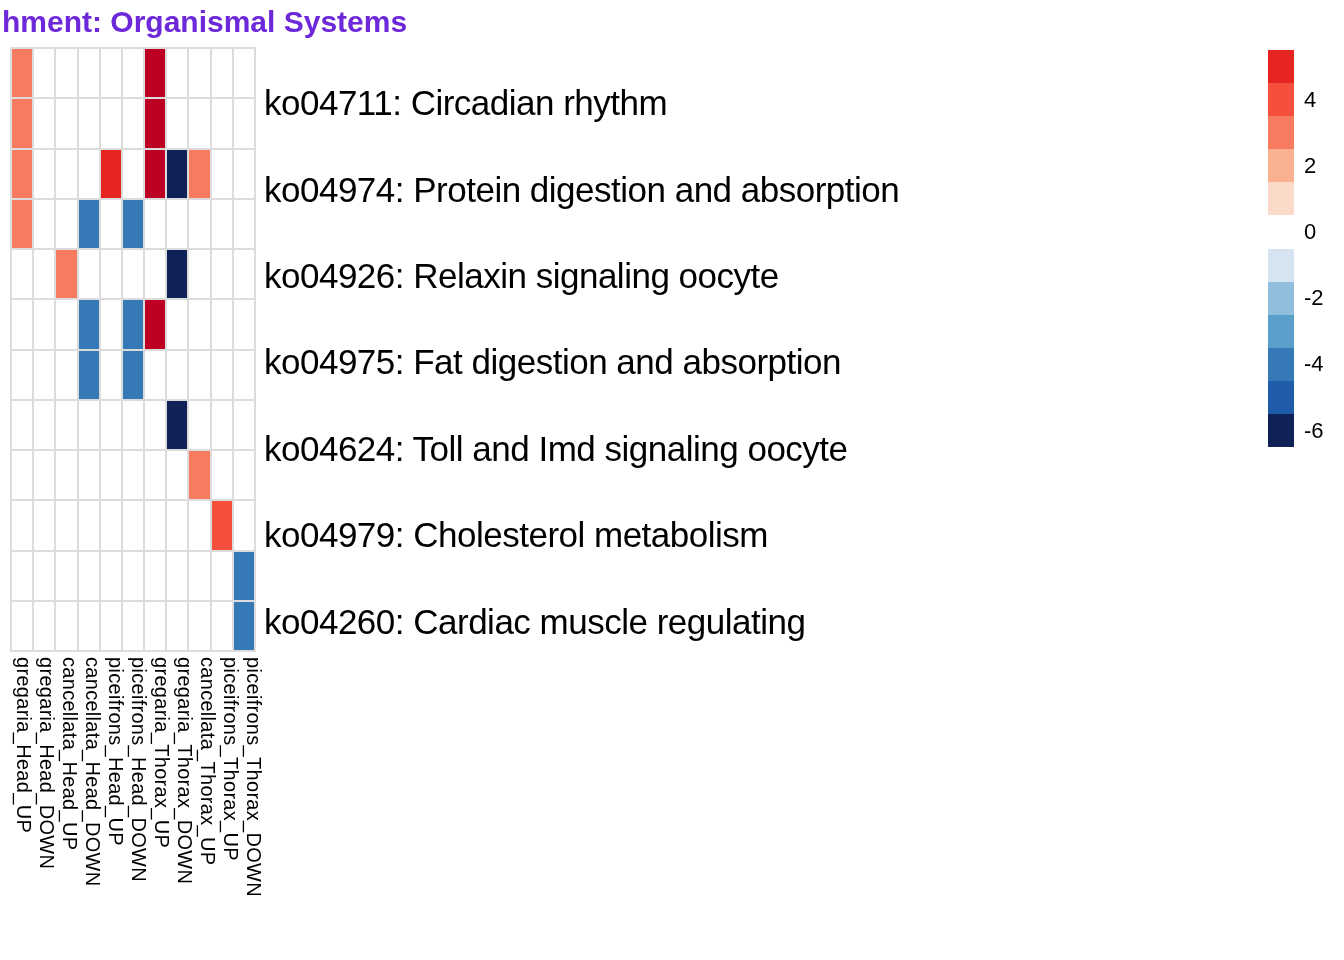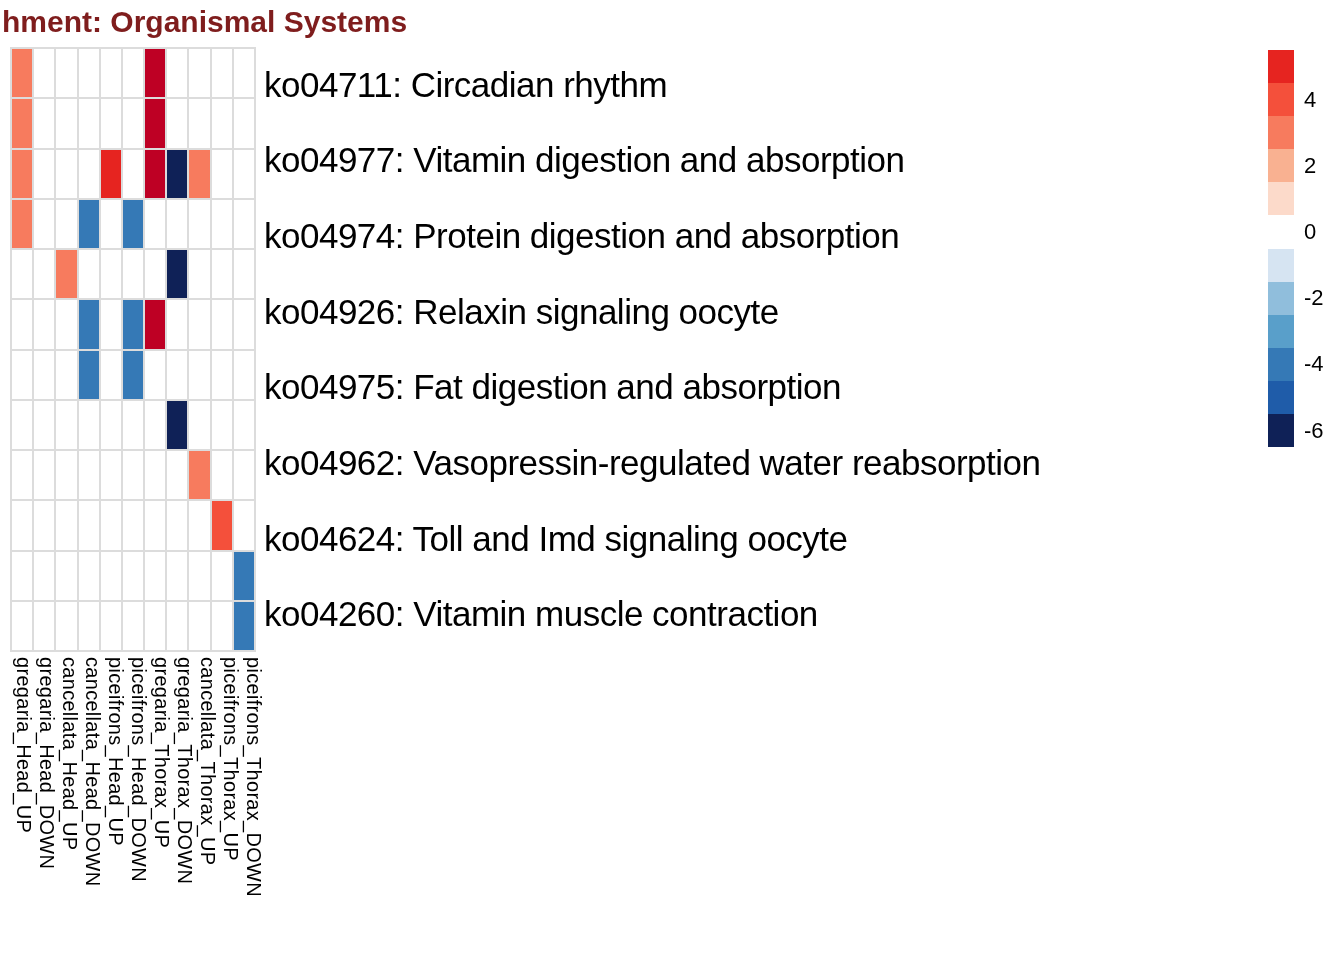--- a/index.html
+++ b/index.html
@@ -14,42 +14,42 @@
     height: 960px;
     background: #ffffff;
     overflow: hidden;
   }
   .title {
     position: absolute;
     left: 2px;
     top: 5px;
     font-size: 30px;
     font-weight: bold;
-    color: #7f1d1d;
+    color: #6d28d9;
     white-space: nowrap;
   }
   .grid {
     position: absolute;
     left: 10px;
     top: 47px;
     width: 246px;
     height: 605px;
     box-sizing: border-box;
     display: grid;
     grid-template-columns: repeat(11, 1fr);
     grid-template-rows: repeat(12, 1fr);
     gap: 2px;
     padding: 2px;
     background: #DCDCDC;
   }
   .cell { background: #ffffff; }
   .row-labels {
     position: absolute;
     left: 264px;
-    top: 47px;
+    top: 60px;
     height: 605px;
     display: flex;
     flex-direction: column;
   }
   .row-label {
     flex: 1;
     display: flex;
     align-items: center;
     font-size: 35px;
     color: #000000;
@@ -228,27 +228,26 @@
       <div class="cell"></div>
       <div class="cell"></div>
       <div class="cell"></div>
       <div class="cell"></div>
       <div class="cell"></div>
       <div class="cell"></div>
       <div class="cell" style="background: rgb(53, 121, 182);"></div>
     </div>
   <div class="row-labels" id="row-labels">
       <div class="row-label">ko04711: Circadian rhythm</div>
-      <div class="row-label">ko04977: Vitamin digestion and absorption</div>
       <div class="row-label">ko04974: Protein digestion and absorption</div>
       <div class="row-label">ko04926: Relaxin signaling oocyte</div>
       <div class="row-label">ko04975: Fat digestion and absorption</div>
-      <div class="row-label">ko04962: Vasopressin-regulated water reabsorption</div>
       <div class="row-label">ko04624: Toll and Imd signaling oocyte</div>
-      <div class="row-label">ko04260: Vitamin muscle contraction</div>
+      <div class="row-label">ko04979: Cholesterol metabolism</div>
+      <div class="row-label">ko04260: Cardiac muscle regulating</div>
     </div>
   <div class="col-labels" id="col-labels">
       <div class="col-label">gregaria_Head_UP</div>
       <div class="col-label">gregaria_Head_DOWN</div>
       <div class="col-label">cancellata_Head_UP</div>
       <div class="col-label">cancellata_Head_DOWN</div>
       <div class="col-label">piceifrons_Head_UP</div>
       <div class="col-label">piceifrons_Head_DOWN</div>
       <div class="col-label">gregaria_Thorax_UP</div>
       <div class="col-label">gregaria_Thorax_DOWN</div>

